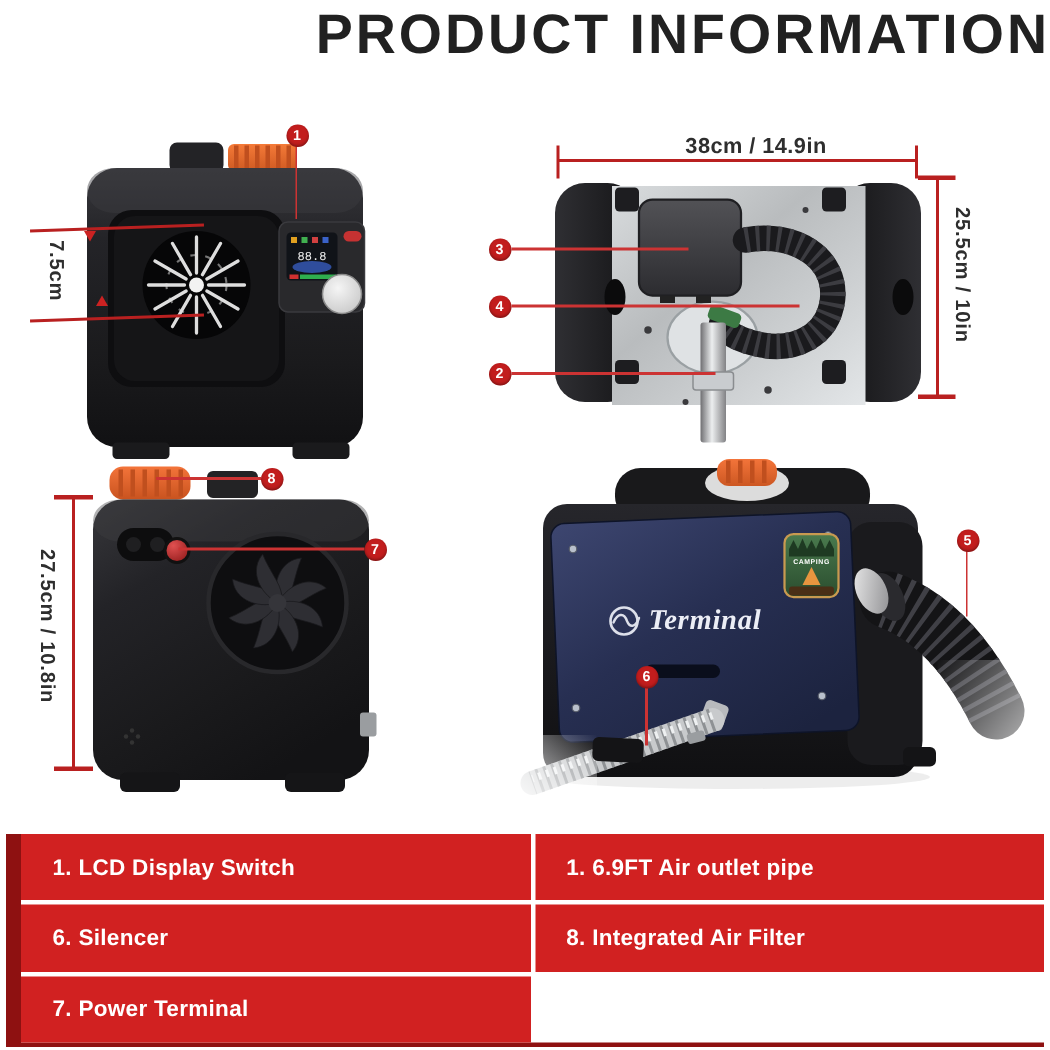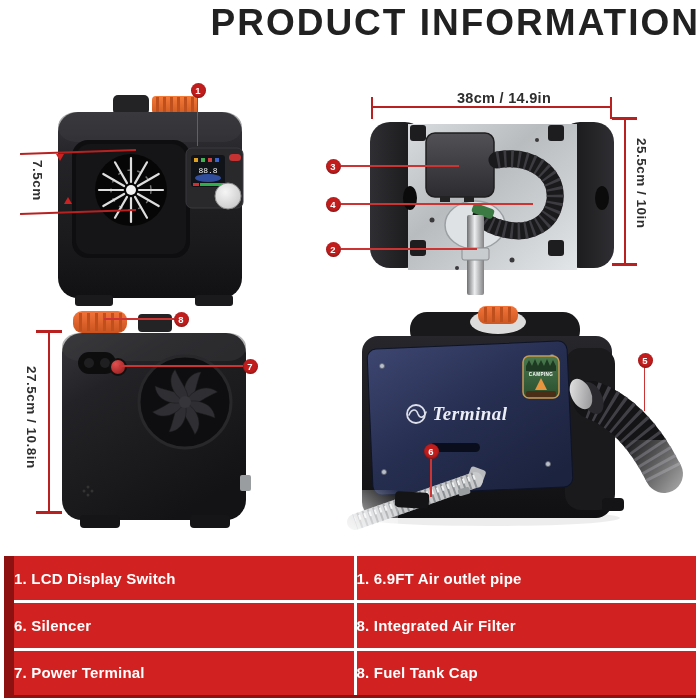--- a/index.html
+++ b/index.html
@@ -22,21 +22,21 @@
   .dimtext{position:absolute;font-size:14.5px;font-weight:600;color:#2e2e2e;text-align:center;letter-spacing:.3px;}
   .arrd{position:absolute;width:0;height:0;border-left:4px solid transparent;border-right:4px solid transparent;border-top:7px solid #c22;}
   .arru{position:absolute;width:0;height:0;border-left:4px solid transparent;border-right:4px solid transparent;border-bottom:7px solid #c22;}
   
   .brand{position:absolute;left:424px;top:403px;width:92px;text-align:center;font-family:"Liberation Serif",serif;
          font-style:italic;font-weight:700;font-size:19px;color:#eceef6;letter-spacing:.5px;z-index:4;}
   
   .legend{position:absolute;left:4px;top:556px;width:682px;height:139px;display:grid;
           grid-template-columns:1fr 1fr;grid-auto-rows:1fr;gap:3px;background:#ffffff;
           border-left:10px solid #8e1111;border-bottom:3px solid #8e1111;}
-  .cell{background:#d12121;color:#ffffff;display:flex;align-items:center;
+  .cell{background:#d12121;color:#ffffff;display:flex;align-items:center;padding-left:21px;
         font-size:15px;font-weight:600;letter-spacing:.2px;}
 </style>
 </head>
 <body>
 
 <div class="stage">
 
   <div class="title">PRODUCT INFORMATION</div>
 
   <svg class="photo" style="left:45px;top:78px;" width="210" height="232" viewBox="0 0 210 232">
@@ -367,16 +367,15 @@
   <div class="co" style="left:637.5px;top:352.5px;">5</div>
   <div class="linev" style="left:430px;top:458px;height:39px;"></div>
   <div class="co" style="left:423.5px;top:443.5px;">6</div>
 
   <div class="legend">
     <div class="cell">1. LCD Display Switch</div>
     <div class="cell">1. 6.9FT Air outlet pipe</div>
     <div class="cell">6. Silencer</div>
     <div class="cell">8. Integrated Air Filter</div>
     <div class="cell">7. Power Terminal</div>
-    <div class="cell">8. Fuel Tank Cap</div>
   </div>
 
 </div>
 
 </body></html>

